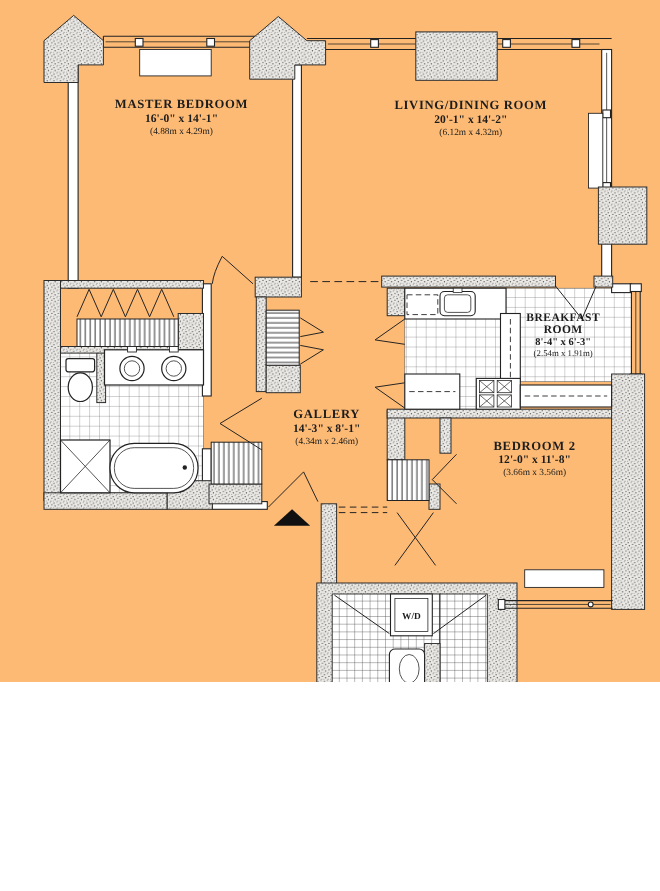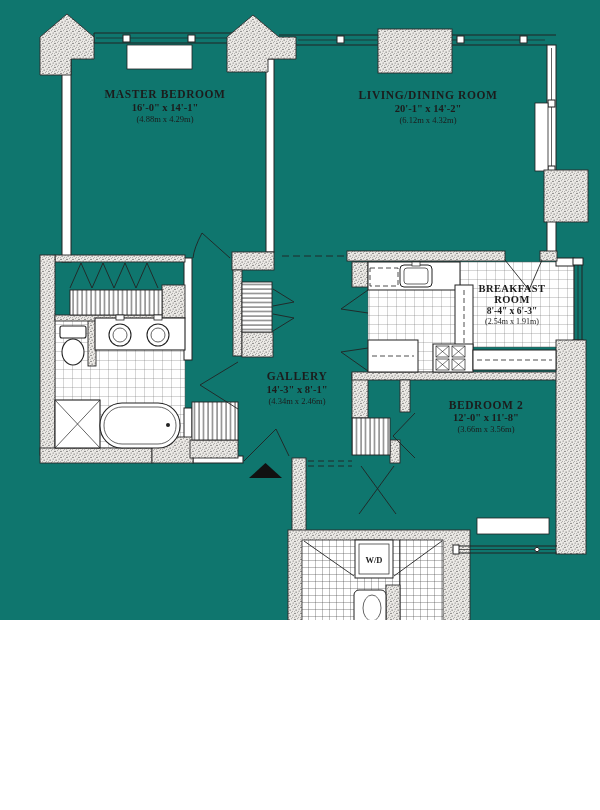--- a/index.html
+++ b/index.html
@@ -1,16 +1,16 @@
 <!DOCTYPE html>
 <html><head>
 <meta charset="utf-8">
 <style>
   html,body{margin:0;padding:0;background:#fff;}
-  .plan-wrap{position:relative;width:600px;height:620px;background:#0f766e;overflow:hidden;}
+  .plan-wrap{position:relative;width:600px;height:620px;background:#fdba74;overflow:hidden;}
   svg{position:absolute;left:0;top:0;}
   text{font-family:"Liberation Serif","DejaVu Serif",serif;fill:#1c1c1c;text-anchor:middle;}
   .room-name{font-size:11.5px;font-weight:bold;letter-spacing:.6px;}
   .room-dim{font-size:10.5px;font-weight:bold;}
   .room-metric{font-size:8.5px;font-weight:normal;}
   .room-name-sm{font-size:10.5px;font-weight:bold;letter-spacing:.4px;}
   .room-dim-sm{font-size:9.5px;font-weight:bold;}
   .room-metric-sm{font-size:8px;}
   .wd-label{font-size:8.5px;font-weight:bold;}
 </style>

